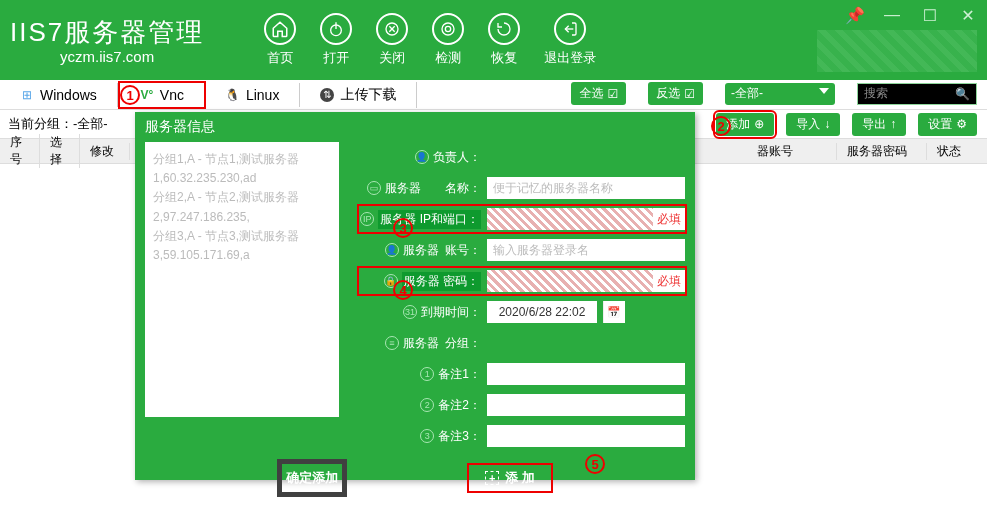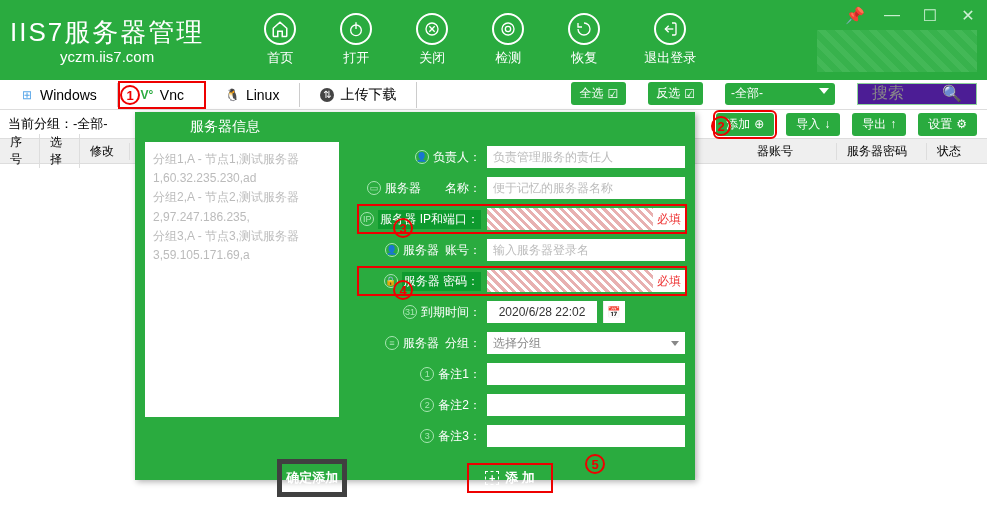--- a/index.html
+++ b/index.html
@@ -10,21 +10,21 @@
   height: 80px;
   display: flex;
   align-items: center;
   padding: 0 10px;
   position: relative;
 }
 .logo-block { display: flex; flex-direction: column; color: #fff; margin-right: 60px; }
 .logo-text { font-size: 26px; letter-spacing: 2px; font-weight: 300; }
 .logo-sub { font-size: 15px; text-align: center; margin-top: -2px; }
 
-.nav-items { display: flex; gap: 44px; align-items: center; }
+.nav-items { display: flex; gap: 24px; align-items: center; }
 .nav-item { display: flex; flex-direction: column; align-items: center; color: #fff; cursor: pointer; }
 .nav-icon { width: 32px; height: 32px; border: 2px solid #fff; border-radius: 50%; display: flex; align-items: center; justify-content: center; }
 .nav-label { font-size: 13px; margin-top: 4px; }
 
 .win-controls { position: absolute; right: 10px; top: 6px; display: flex; gap: 20px; color: #cdf0d3; font-size: 16px; }
 .win-ctrl { width: 18px; text-align: center; cursor: pointer; }
 
 .pixelated { position: absolute; right: 10px; top: 30px; width: 160px; height: 42px;
   background: repeating-linear-gradient(45deg,#46b95a,#46b95a 6px,#5cc56e 6px,#5cc56e 12px); opacity:.5; }
 
@@ -33,36 +33,36 @@
   position: relative;
 }
 .tab { padding: 4px 20px; display: flex; align-items: center; gap: 6px; font-size: 14px; border-right: 1px solid #ccc; cursor: pointer; }
 .tab-vnc { border: 2px solid #e00; }
 .small-icon { width: 14px; height: 14px; display:inline-flex; align-items:center; justify-content:center; font-size:12px; }
 
 .right-controls { position: absolute; right: 10px; top: 2px; display: flex; gap: 22px; align-items: center; }
 .mini-btn { background: #2aab3f; color: #fff; font-size: 12px; padding: 3px 8px; border-radius: 3px; cursor: pointer; display:flex; align-items:center; gap:4px; }
 .select-all { width: 110px; height: 22px; background: #2aab3f; color: #fff; font-size: 12px; display:flex; align-items:center; padding:0 6px; border-radius:3px; cursor:pointer; position:relative;}
 .select-all .caret { position:absolute; right:6px; top:5px; width:0;height:0;border-left:5px solid transparent;border-right:5px solid transparent;border-top:6px solid #fff;}
-.search-box { width: 120px; height: 22px; background: #4c1d95; border: 1px solid #8dd59a; display:flex; align-items:center; padding:0 14px; font-size:16px; color:#888;}
+.search-box { width: 120px; height: 22px; background: #000000; border: 1px solid #8dd59a; display:flex; align-items:center; padding:0 6px; font-size:12px; color:#888;}
 .search-box .mag { margin-left:auto; color:#74c683;}
 
 .action-row { height: 28px; display:flex; align-items:center; padding:0 8px; font-size:13px; position:relative;}
 .action-row .right-actions { position:absolute; right:10px; display:flex; gap:12px;}
 .act-btn { background:#2aab3f; color:#fff; font-size:12px; padding:3px 10px; border-radius:3px; cursor:pointer; display:flex; align-items:center; gap:4px;}
 .act-btn.highlighted { outline: 2px solid #e00; outline-offset: 1px; }
 
 .table-header { height:26px; background:#efefef; display:flex; align-items:center; font-size:12px; border-top:1px solid #ddd; border-bottom:1px solid #ddd;}
 .th { padding:0 10px; border-right:1px solid #ddd; }
 
 .dialog {
   position:absolute; left:135px; top:112px; width:560px; height:368px;
   background:#2aab3f; box-shadow: 2px 2px 6px rgba(0,0,0,.3);
 }
-.dlg-title { color:#fff; font-size:14px; padding:6px 21px;margin-left:34px; }
+.dlg-title { color:#fff; font-size:14px; padding:6px 10px; }
 .dlg-body { display:flex; padding:0 10px; gap:20px; }
 .dlg-left {
   width:235px; height:275px; background:#fff; padding:8px; font-size:12px; color:#bbb;
   line-height:1.6; overflow:hidden;
 }
 .dlg-left .link { color:#c8c8c8; }
 .dlg-right { flex:1; display:flex; flex-direction:column; gap:5px; padding-top:2px;}
 .form-row { display:flex; align-items:center; gap:6px; height:26px;}
 .form-label { width:122px; color:#fff; font-size:12px; text-align:right; display:flex; align-items:center; justify-content:flex-end; gap:4px;}
 .form-label .lbl-icon { width:14px; height:14px; border:1.5px solid #a8e6b3; border-radius:50%; display:flex; align-items:center; justify-content:center; font-size:9px; color:#a8e6b3; flex-shrink:0;}
@@ -239,21 +239,20 @@
       <div>分组3,A - 节点3,测试服务器3,59.105.171.69,a</div>
       <br>
     </div>
     <div class="dlg-right">
 
       <div class="form-row">
         <div class="form-label">
             <span class="lbl-icon">👤</span>
             <span>负责人：</span>
           </div>
-        <input class="form-input" placeholder="负责管理服务的责任人" style="">
       </div>
 
       <div class="form-row">
         <div class="form-label">
             <span class="lbl-icon">▭</span>
             <span>服务器</span>
             <span style="margin-left:20px">名称：</span>
           </div>
         <input class="form-input" placeholder="便于记忆的服务器名称" style="">
       </div>
@@ -296,24 +295,20 @@
           </div>
         <input class="form-input" style="text-align: center;" value="2020/6/28 22:02">
         <div class="cal-icon">📅</div>
       </div>
 
       <div class="form-row">
         <div class="form-label">
             <span class="lbl-icon">≡</span>
             <span>服务器</span>
             <span style="margin-left:2px">分组：</span>
-          </div>
-        <div class="group-select">
-            <span>选择分组</span>
-            <span class="caret2"></span>
           </div>
       </div>
 
       <div class="form-row">
         <div class="form-label">
             <span class="lbl-icon">1</span>
             <span>备注1：</span>
           </div>
         <input class="form-input" style="">
       </div>

